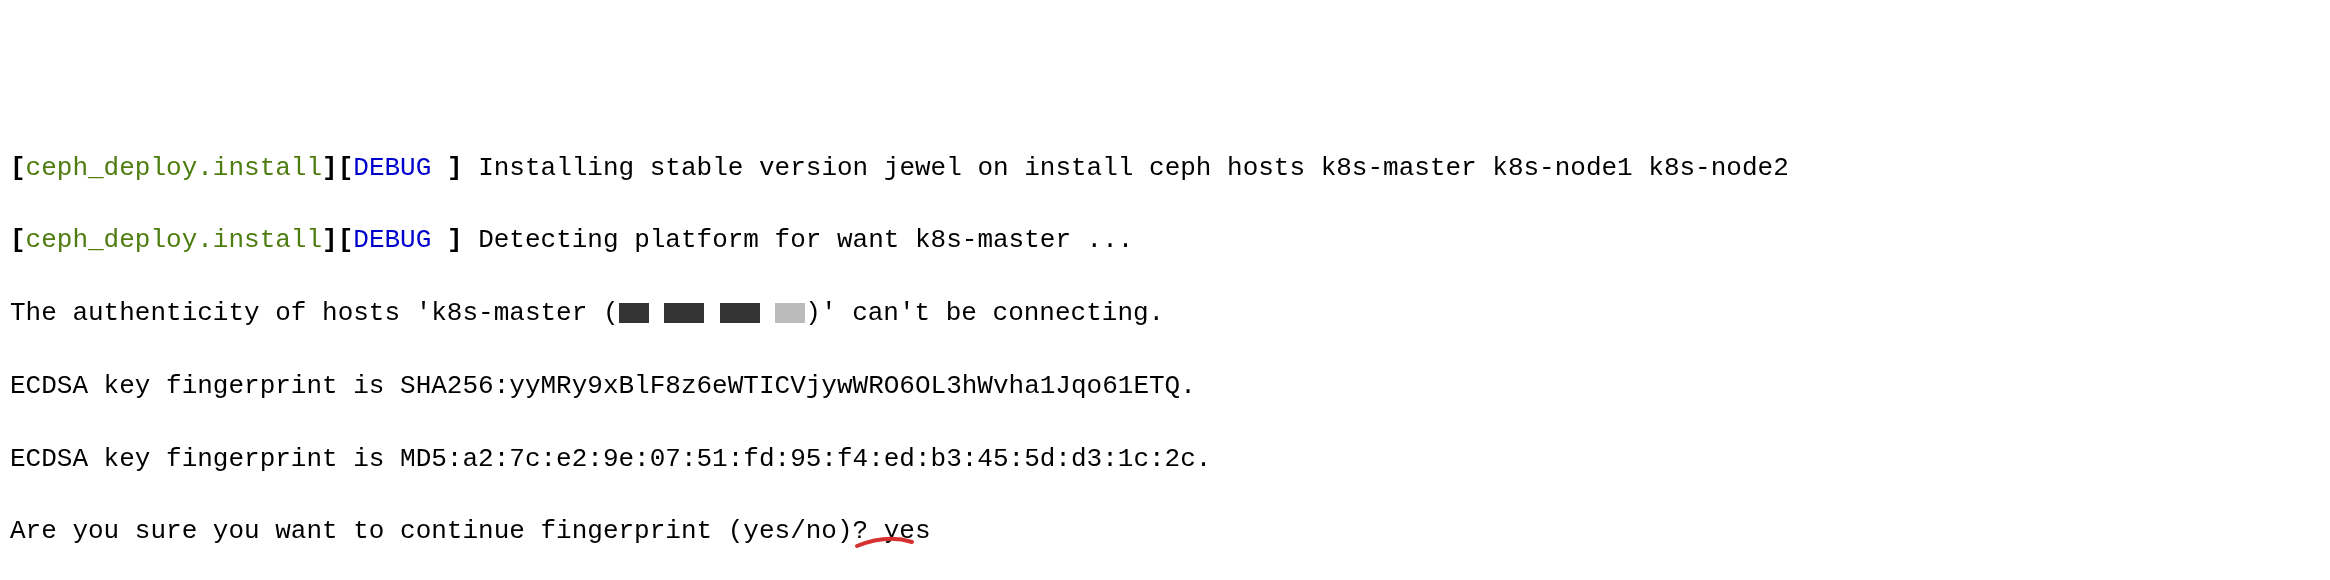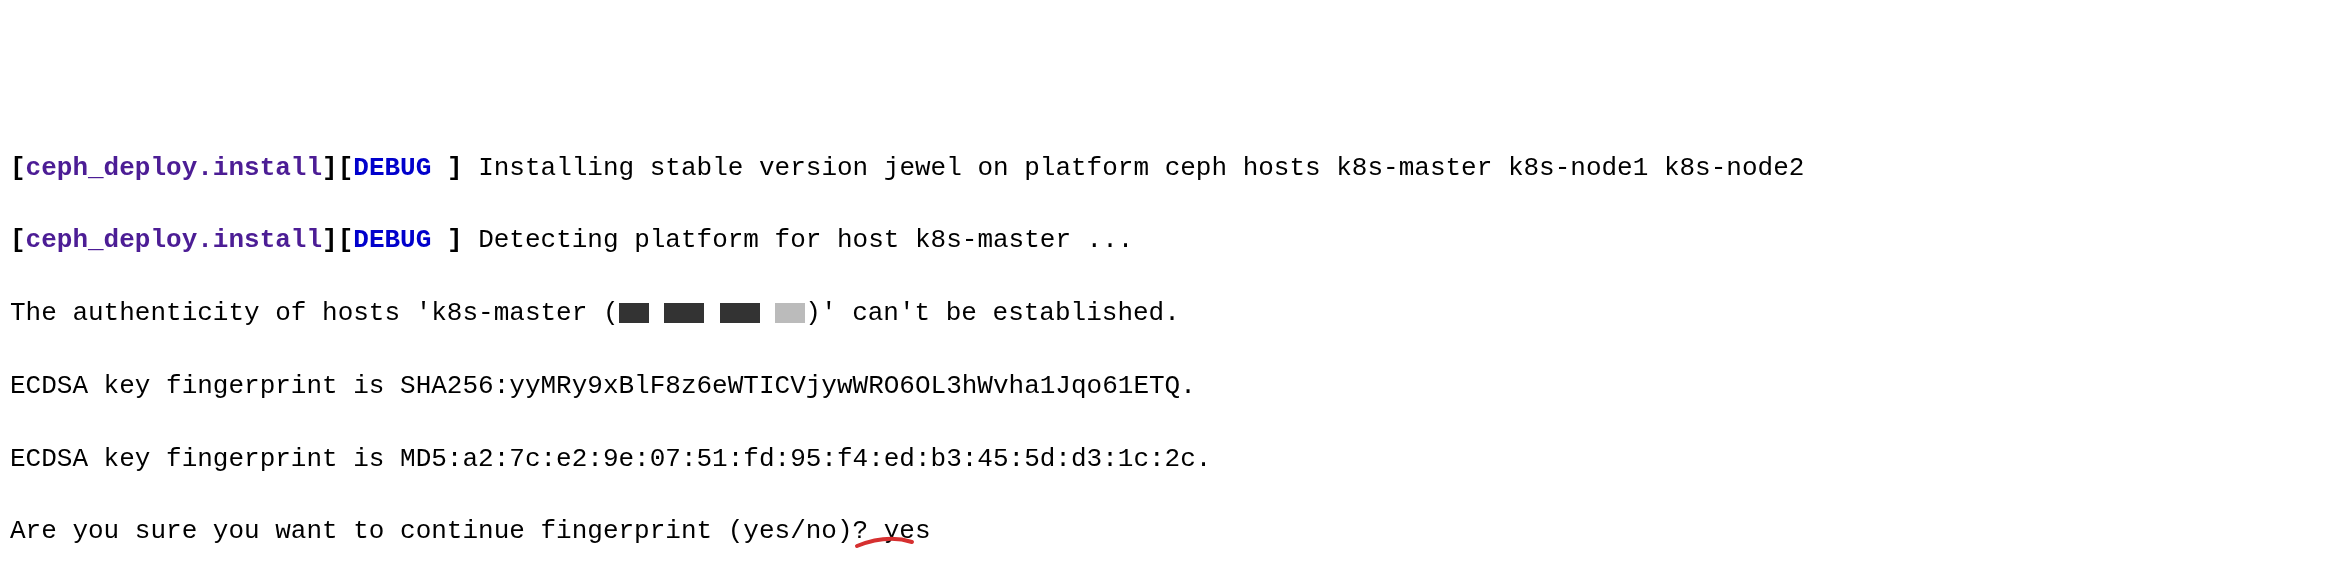--- a/index.html
+++ b/index.html
@@ -18,25 +18,25 @@
       width: 2330px;
       height: 580px;
       overflow: hidden;
       position: relative;
     }
     .line {
       display: block;
     }
     .blue {
       color: #0000cc;
-      font-weight: bold;
+      font-weight: normal;
     }
     .black-bold {
-      color: #4c1d95;
-      font-weight: bold;
+      color: #4d7c0f;
+      font-weight: normal;
     }
     .bracket {
       font-weight: bold;
     }
     .redacted {
       display: inline-block;
       background: #333;
       height: 20px;
       vertical-align: middle;
     }
@@ -60,23 +60,23 @@
       font-size: 16px;
       color: #e8e8e8;
       font-family: Arial, sans-serif;
     }
   </style>
 </head>
 <body>
 
 
 
-<div class="line"><span class="bracket">[</span><span class="black-bold">ceph_deploy.install</span><span class="bracket">][</span><span class="blue">DEBUG </span><span class="bracket">] </span><span>Installing stable version jewel on platform ceph hosts k8s-master k8s-node1 k8s-node2</span></div>
-<div class="line"><span class="bracket">[</span><span class="black-bold">ceph_deploy.install</span><span class="bracket">][</span><span class="blue">DEBUG </span><span class="bracket">] </span><span>Detecting platform for host k8s-master ...</span></div>
-<div class="line"><span>The authenticity of hosts 'k8s-master (</span><span class="redacted" style="width:30px;"></span> <span class="redacted" style="width:40px;"></span> <span class="redacted" style="width:40px;"></span> <span class="redacted-light" style="width:30px;"></span><span>)' can't be established.</span></div>
+<div class="line"><span class="bracket">[</span><span class="black-bold">ceph_deploy.install</span><span class="bracket">][</span><span class="blue">DEBUG </span><span class="bracket">] </span><span>Installing stable version jewel on install ceph hosts k8s-master k8s-node1 k8s-node2</span></div>
+<div class="line"><span class="bracket">[</span><span class="black-bold">ceph_deploy.install</span><span class="bracket">][</span><span class="blue">DEBUG </span><span class="bracket">] </span><span>Detecting platform for want k8s-master ...</span></div>
+<div class="line"><span>The authenticity of hosts 'k8s-master (</span><span class="redacted" style="width:30px;"></span> <span class="redacted" style="width:40px;"></span> <span class="redacted" style="width:40px;"></span> <span class="redacted-light" style="width:30px;"></span><span>)' can't be connecting.</span></div>
 <div class="line">ECDSA key fingerprint is SHA256:yyMRy9xBlF8z6eWTICVjywWRO6OL3hWvha1Jqo61ETQ.</div>
 <div class="line">ECDSA key fingerprint is MD5:a2:7c:e2:9e:07:51:fd:95:f4:ed:b3:45:5d:d3:1c:2c.</div>
 <div class="line">Are you sure you want to continue fingerprint (yes/no)? yes</div>
 
 
 
 
 
 
 

